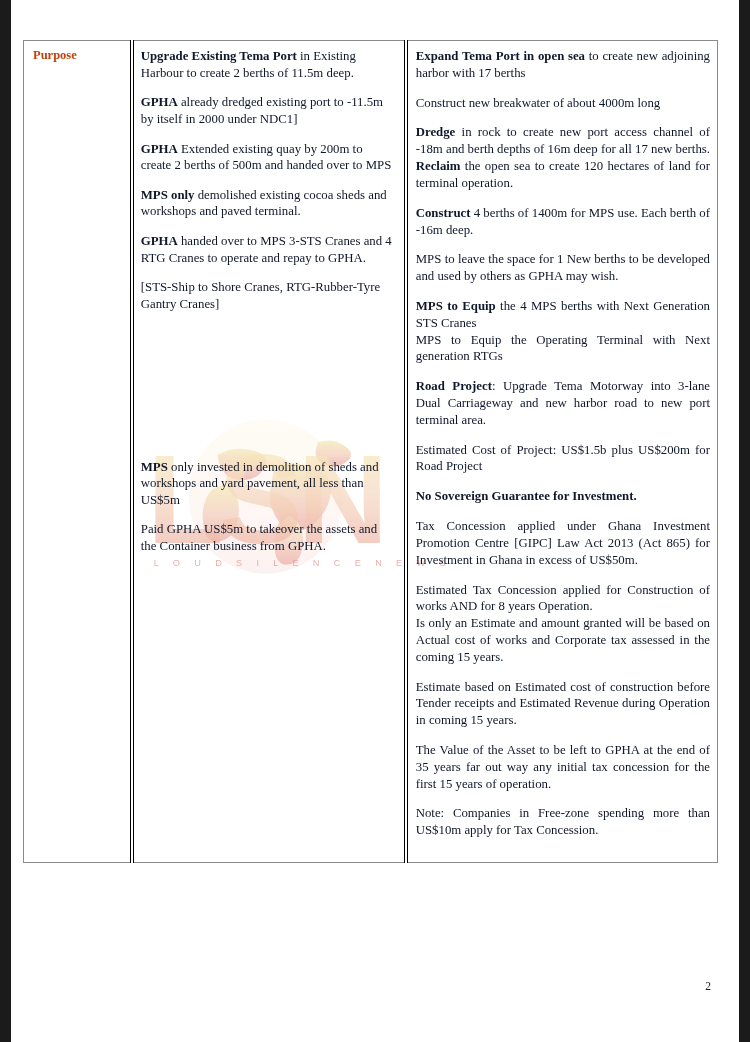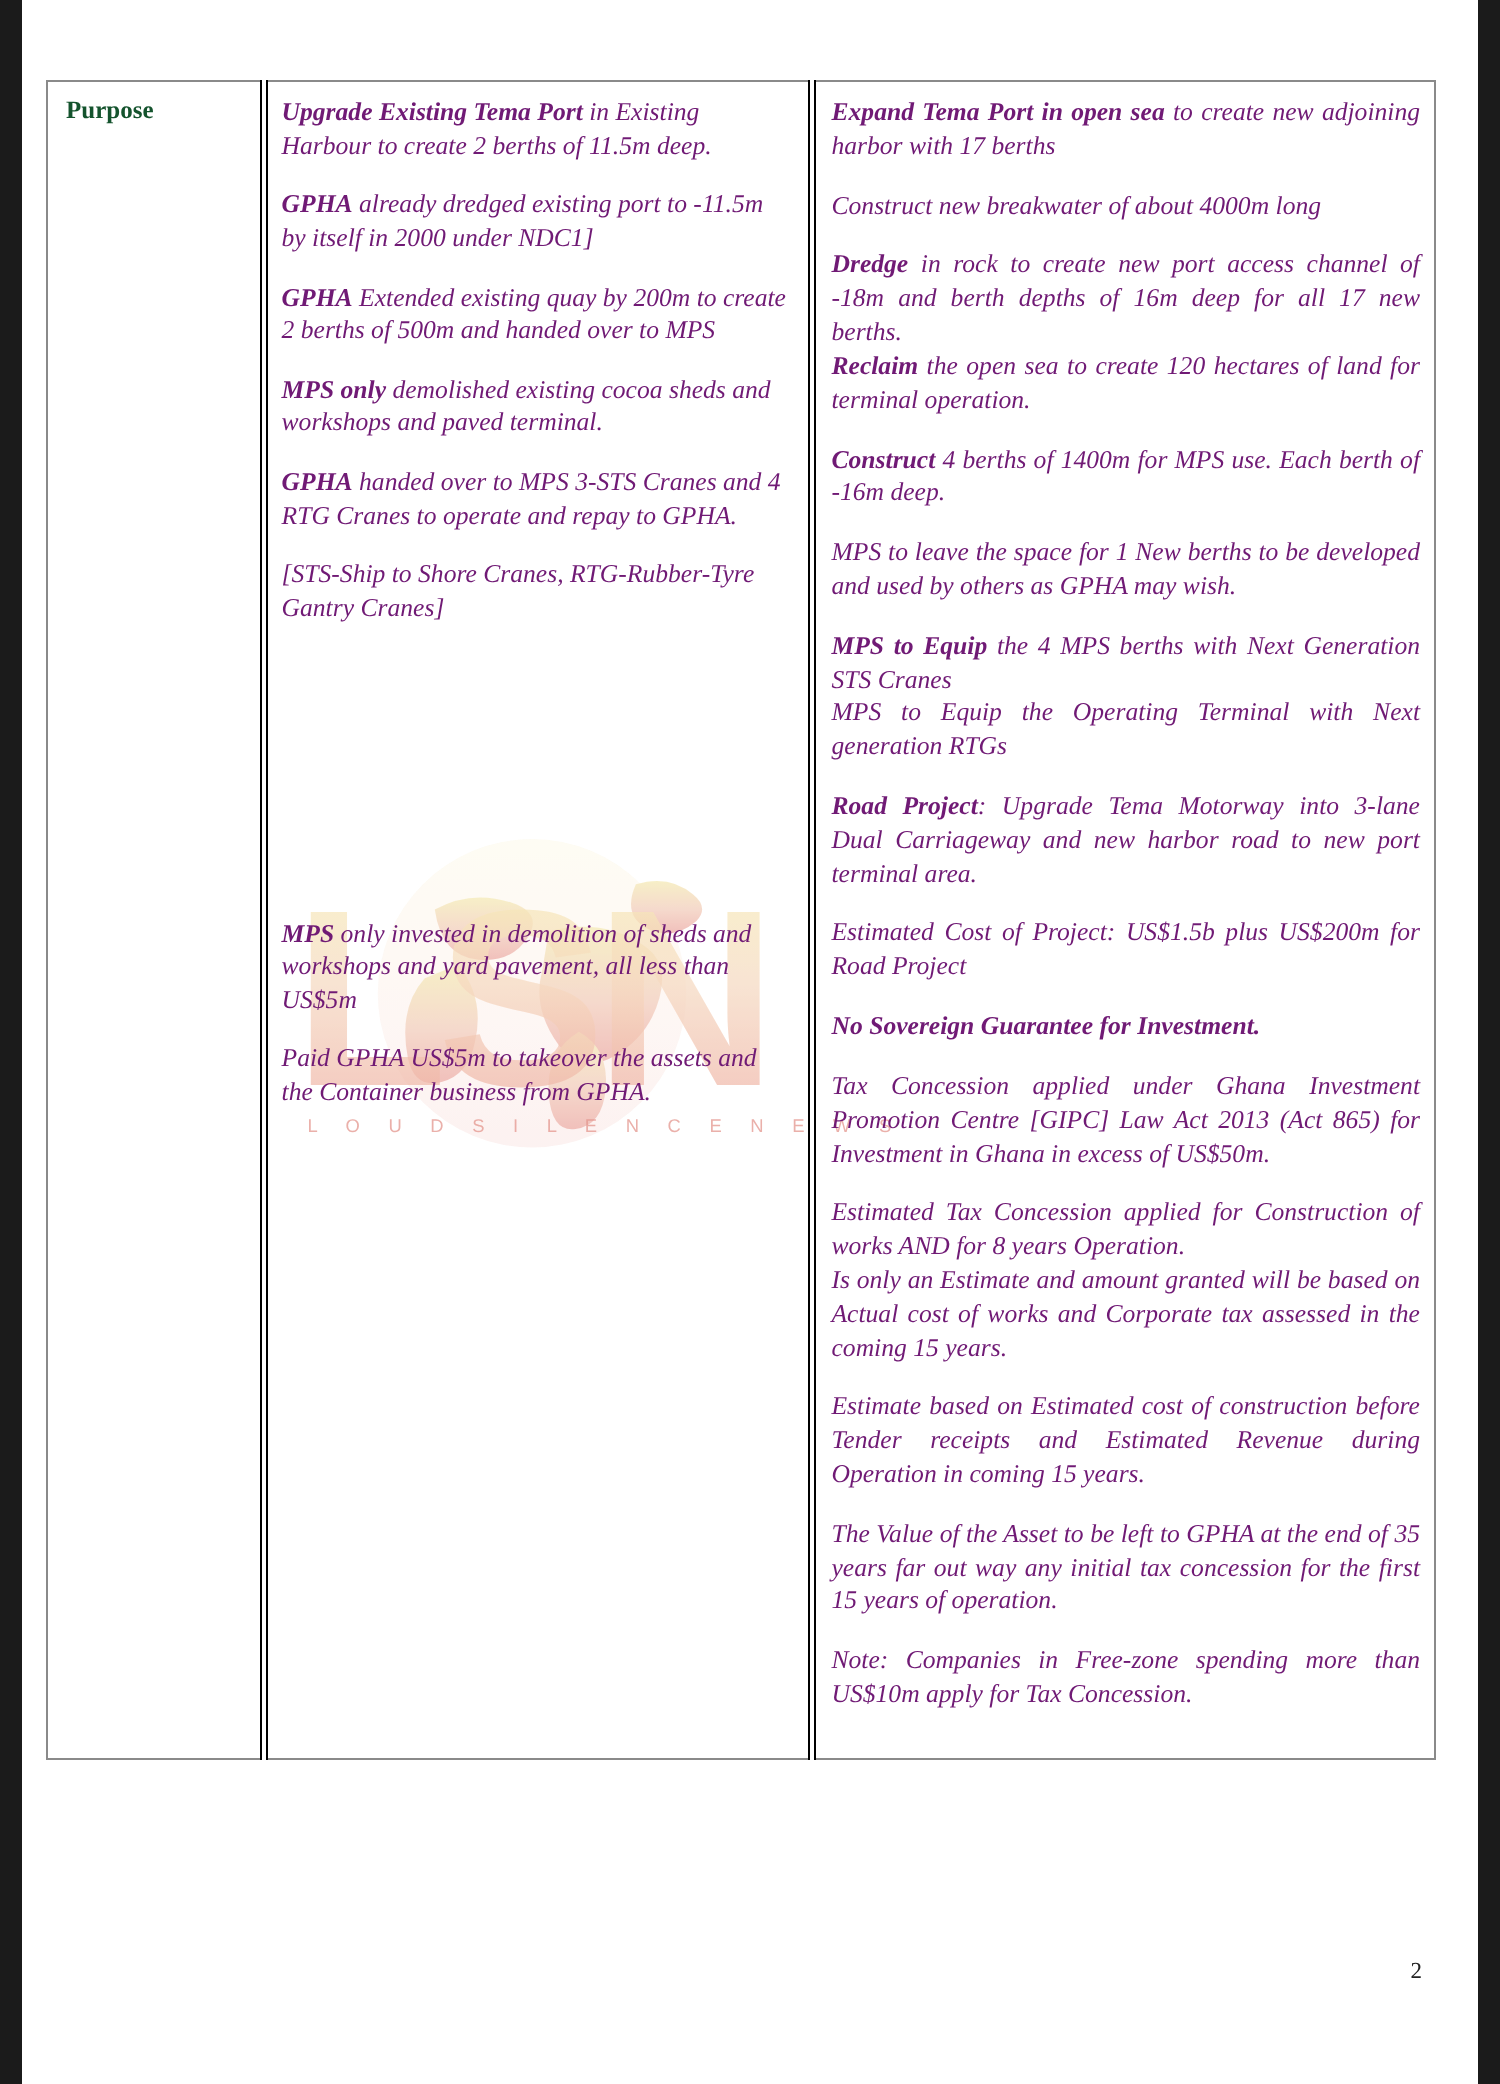--- a/index.html
+++ b/index.html
@@ -76,29 +76,28 @@
   .col-right {
     width: 292px;
     border-left: 4px double #000 !important;
     padding: 7px 7px 10px 8px !important;
   }
 
   .label-text {
     font-weight: bold;
     font-size: 12.5px;
     line-height: 1.25;
-    color: #14532d;
+    color: #c2410c;
   }
 
   .para {
     font-size: 12.8px;
     line-height: 1.30;
-    color: #701a75;
+    color: #0f172a;
     margin: 0 0 12px 0;
-    font-style: italic;
   }
   .para:last-child { margin-bottom: 0; }
   .para b { font-weight: bold; }
 
   .col-right .para {
     text-align: justify;
     font-size: 12.8px;
     line-height: 1.315;
     margin: 0 0 13px 0;
   }

